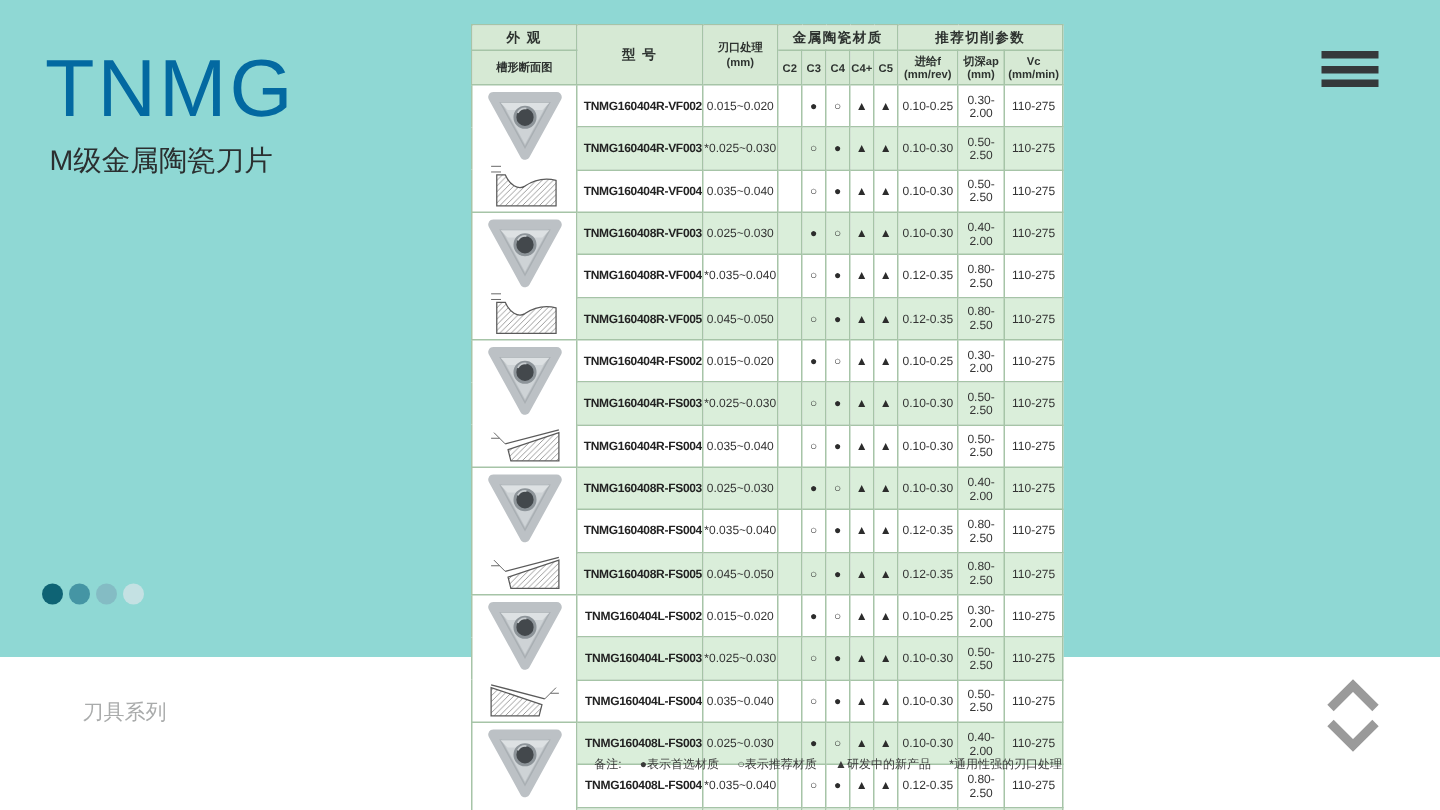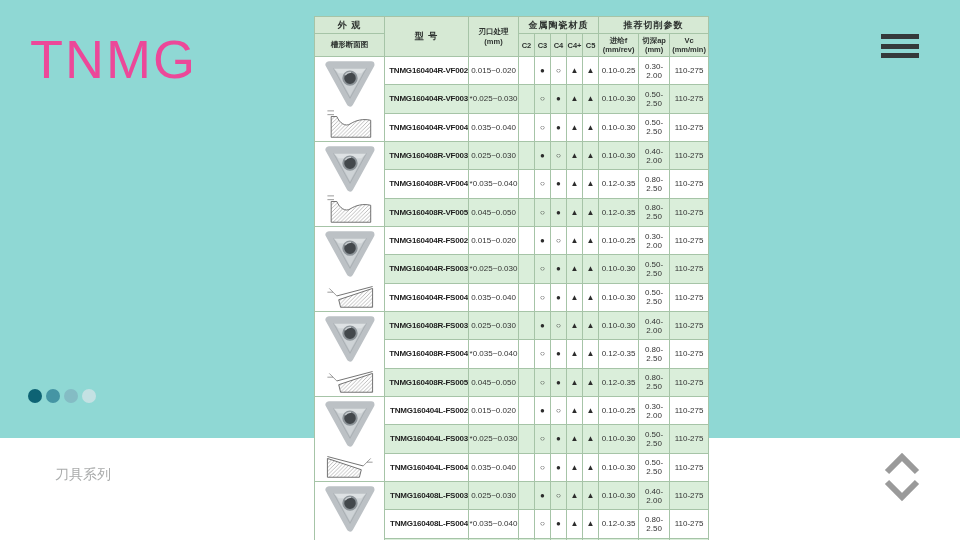--- a/index.html
+++ b/index.html
@@ -3,21 +3,21 @@
 <meta charset="utf-8">
 <style>
   * { margin:0; padding:0; box-sizing:border-box; }
   html,body { width:960px; height:540px; overflow:hidden;
     font-family:"Liberation Sans","DejaVu Sans",sans-serif; background:#ffffff; }
   .stage { position:relative; width:960px; height:540px; background:#ffffff; }
 
   .teal-band { position:absolute; left:0; top:0; width:960px; height:438px; background:#8fd8d4; }
 
   .title { position:absolute; left:30px; top:28px; font-size:54px; font-weight:500;
-    letter-spacing:2px; color:#ec4899; }
+    letter-spacing:2px; color:#0369a1; }
   .subtitle { position:absolute; left:33px; top:94px; font-size:19px; font-weight:400; color:#2b2f30; }
 
   .hamburger { position:absolute; left:881px; top:34px; width:38px; cursor:pointer; }
   .hamburger .bar { width:38px; height:5px; background:#35393b; margin-bottom:4.5px; }
 
   .dots { position:absolute; left:28px; top:389px; display:flex; gap:4px; }
   .dot { width:14px; height:14px; border-radius:50%; cursor:pointer; }
   .dot1 { background:#0e6374; } .dot2 { background:#4595a4; }
   .dot3 { background:#84bcc4; } .dot4 { background:#c4e1e3; }
 
@@ -51,20 +51,21 @@
   .footnote span { margin-left:10px; }
   .defs-holder { position:absolute; width:0; height:0; overflow:hidden; }
 </style>
 </head>
 <body>
 
 <div class="stage">
   <div class="teal-band"></div>
 
   <div class="title">TNMG</div>
+  <div class="subtitle">M级金属陶瓷刀片</div>
 
   <div class="hamburger">
     <div class="bar"></div>
     <div class="bar"></div>
     <div class="bar"></div>
   </div>
 
   <div class="dots">
     <span class="dot dot1"></span>
     <span class="dot dot2"></span>
@@ -442,13 +443,20 @@
           <td class="sym">▲</td>
           <td class="sym">▲</td>
           <td class="val">0.12-0.35</td>
           <td class="val">0.80-2.50</td>
           <td class="val">110-275</td>
         </tr>
       </tbody>
     </table>
   </div>
 
+  <div class="footnote">
+    <span>备注:</span>
+    <span>●表示首选材质</span>
+    <span>○表示推荐材质</span>
+    <span>▲研发中的新产品</span>
+    <span>*通用性强的刃口处理</span>
+  </div>
 </div>
 
 </body></html>

